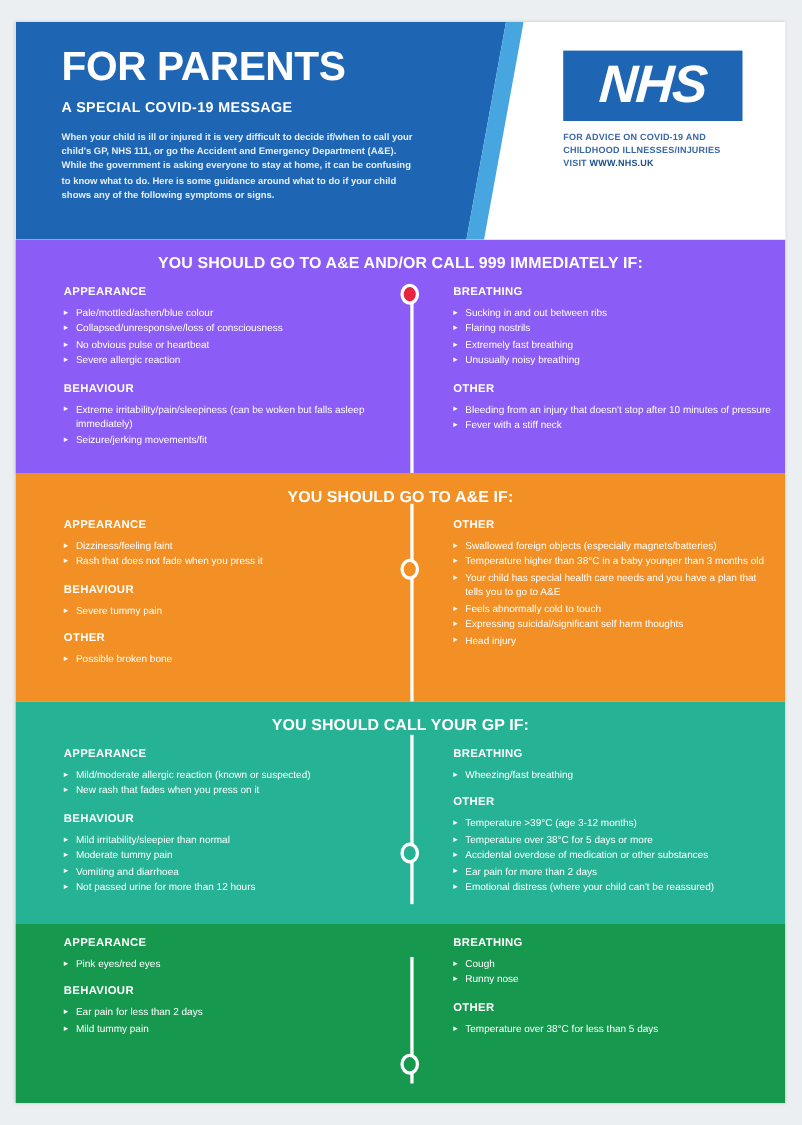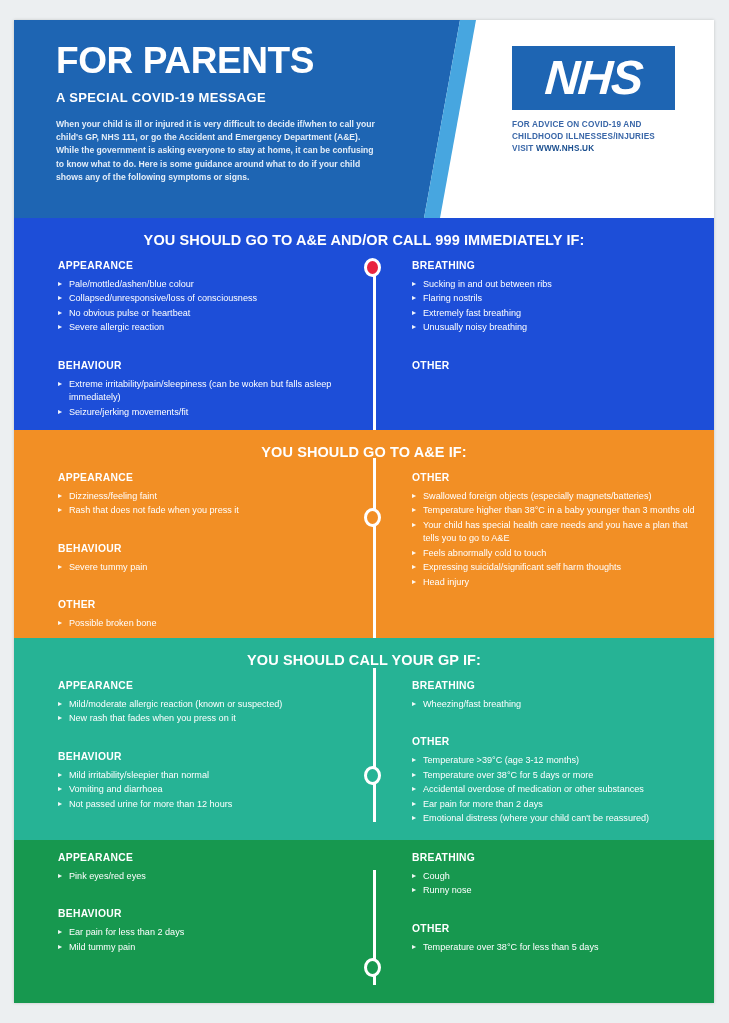--- a/index.html
+++ b/index.html
@@ -143,21 +143,21 @@
   .col-left  { width: 346px; padding-left: 44px; padding-right: 8px; }
   .col-right { width: 354px; padding-left: 52px; padding-right: 10px; }
 
   .grp-head {
     color: #ffffff;
     font-size: 10.3px;
     font-weight: bold;
     letter-spacing: 0.3px;
     margin: 0 0 7px 0;
   }
-  .grp-head.spaced { margin-top: 25px; }
+  .grp-head.spaced { margin-top: 13px; }
   ul.items {
     list-style: none;
     margin: 0 0 0 0;
     padding: 0;
   }
   ul.items li {
     position: relative;
     color: #ffffff;
     font-size: 9.1px;
     line-height: 1.48;
@@ -186,21 +186,21 @@
     position: absolute;
     left: -9px;
     width: 17px;
     height: 19px;
     border: 3px solid #ffffff;
     border-radius: 50%;
     box-sizing: border-box;
     background: transparent;
   }
 
-  .sec-red   { background: #1d4ed8; }
+  .sec-red   { background: #8b5cf6; }
   .sec-org   { background: #f28f25; }
   .sec-teal  { background: #26b395; }
   .sec-green { background: #17984f; }
 
   .sec-red   .tl-dot { background: #e8243f; }
   .sec-org   .tl-dot { background: #f28f25; }
   .sec-teal  .tl-dot { background: #26b395; }
   .sec-green .tl-dot { background: #17984f; }
 </style>
 </head>
@@ -258,20 +258,24 @@
                 <div class="grp-head">BREATHING</div>
                 <ul class="items">
                   <li>Sucking in and out between ribs</li>
                   <li>Flaring nostrils</li>
                   <li>Extremely fast breathing</li>
                   <li>Unusually noisy breathing</li>
                 </ul>
               </div>
               <div>
                 <div class="grp-head spaced">OTHER</div>
+                <ul class="items">
+                  <li>Bleeding from an injury that doesn't stop after 10 minutes of pressure</li>
+                  <li>Fever with a stiff neck</li>
+                </ul>
               </div>
             </div>
           </div>
           <div class="timeline" style="top: 50px; height: 162px;">
             <div class="tl-dot" style="top: -10px;"></div>
           </div>
         </div>
         <div class="section sec-org" style="height: 208px;">
           <div class="section-title">YOU SHOULD GO TO A&amp;E IF:</div>
           <div class="cols">
@@ -322,20 +326,21 @@
                 <div class="grp-head">APPEARANCE</div>
                 <ul class="items">
                   <li>Mild/moderate allergic reaction (known or suspected)</li>
                   <li>New rash that fades when you press on it</li>
                 </ul>
               </div>
               <div>
                 <div class="grp-head spaced">BEHAVIOUR</div>
                 <ul class="items">
                   <li>Mild irritability/sleepier than normal</li>
+                  <li>Moderate tummy pain</li>
                   <li>Vomiting and diarrhoea</li>
                   <li>Not passed urine for more than 12 hours</li>
                 </ul>
               </div>
             </div>
             <div class="col col-right">
               <div>
                 <div class="grp-head">BREATHING</div>
                 <ul class="items">
                   <li>Wheezing/fast breathing</li>

